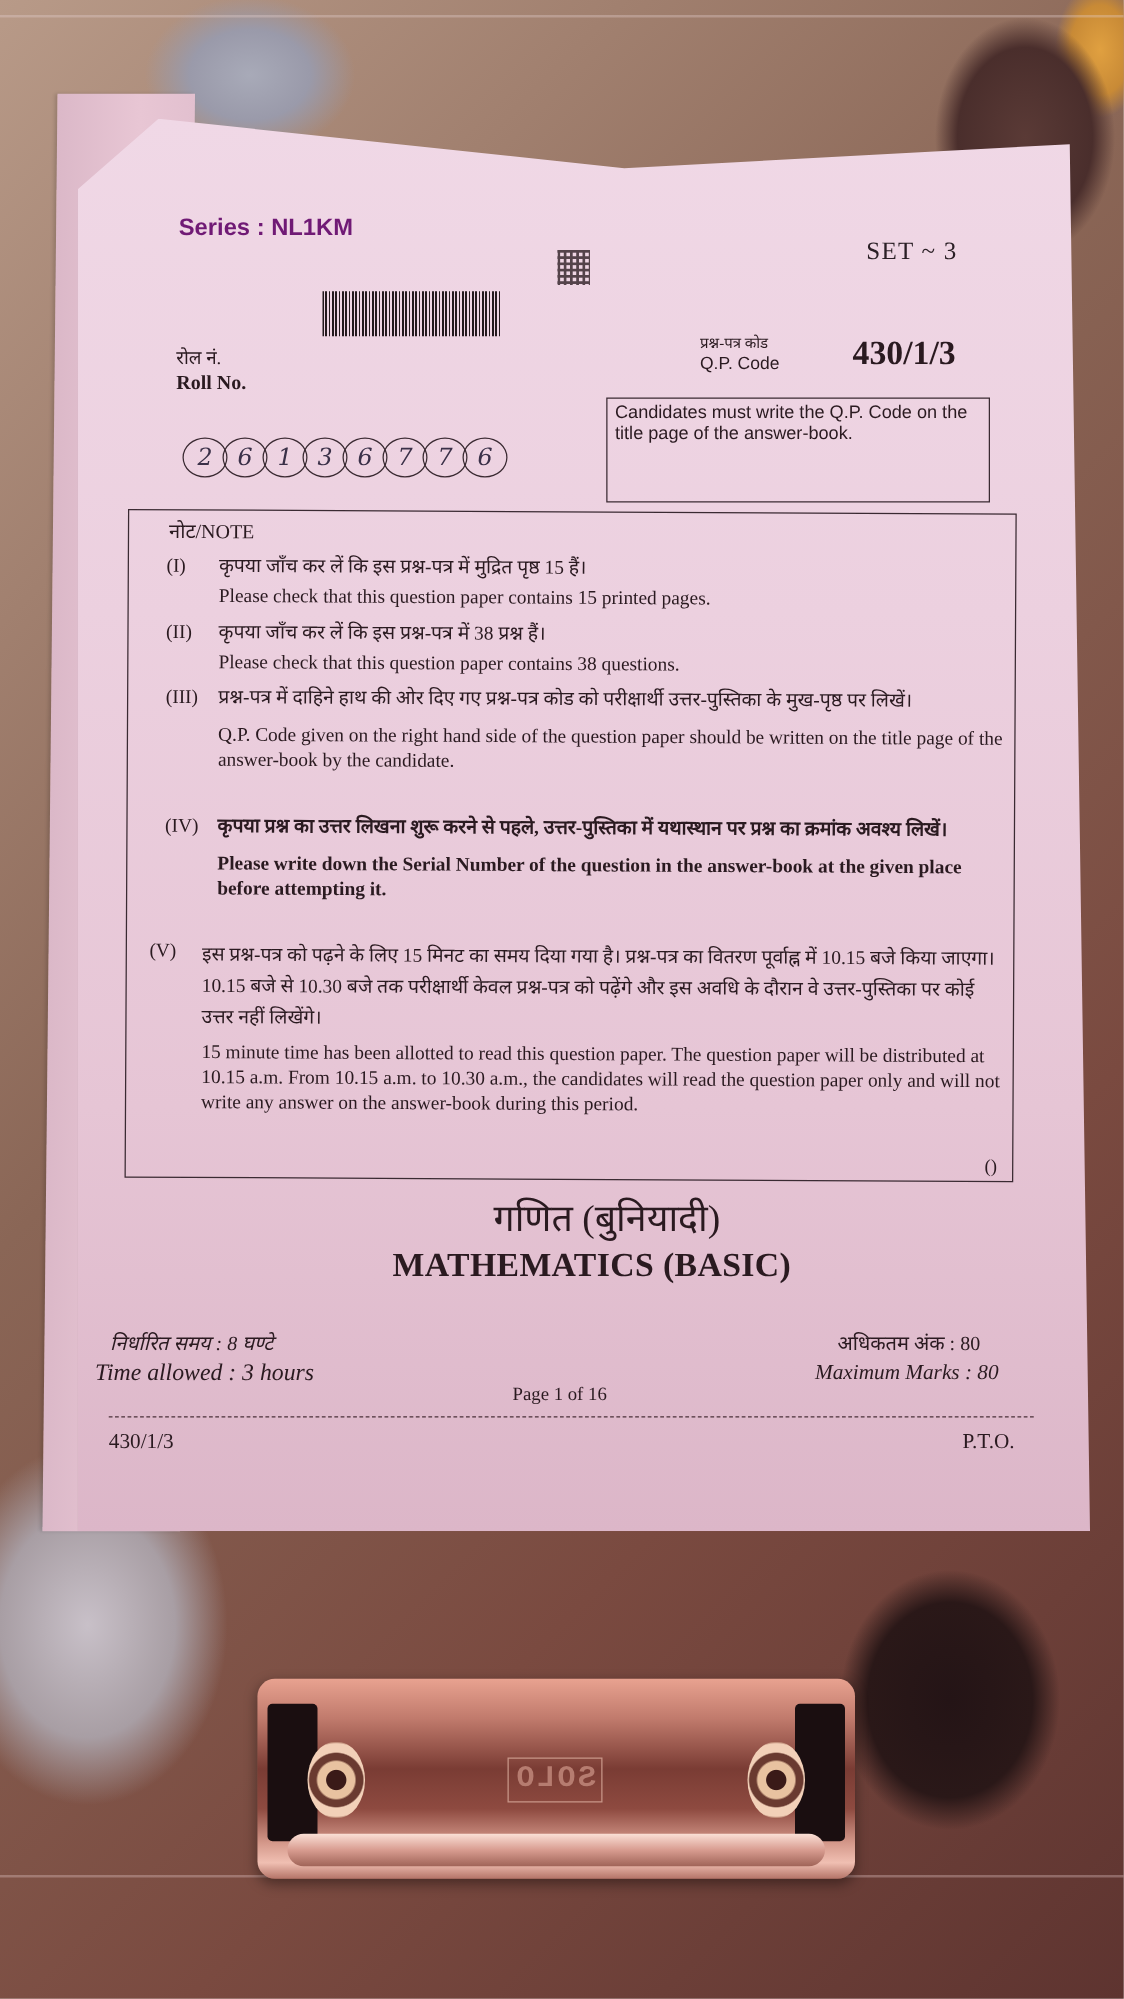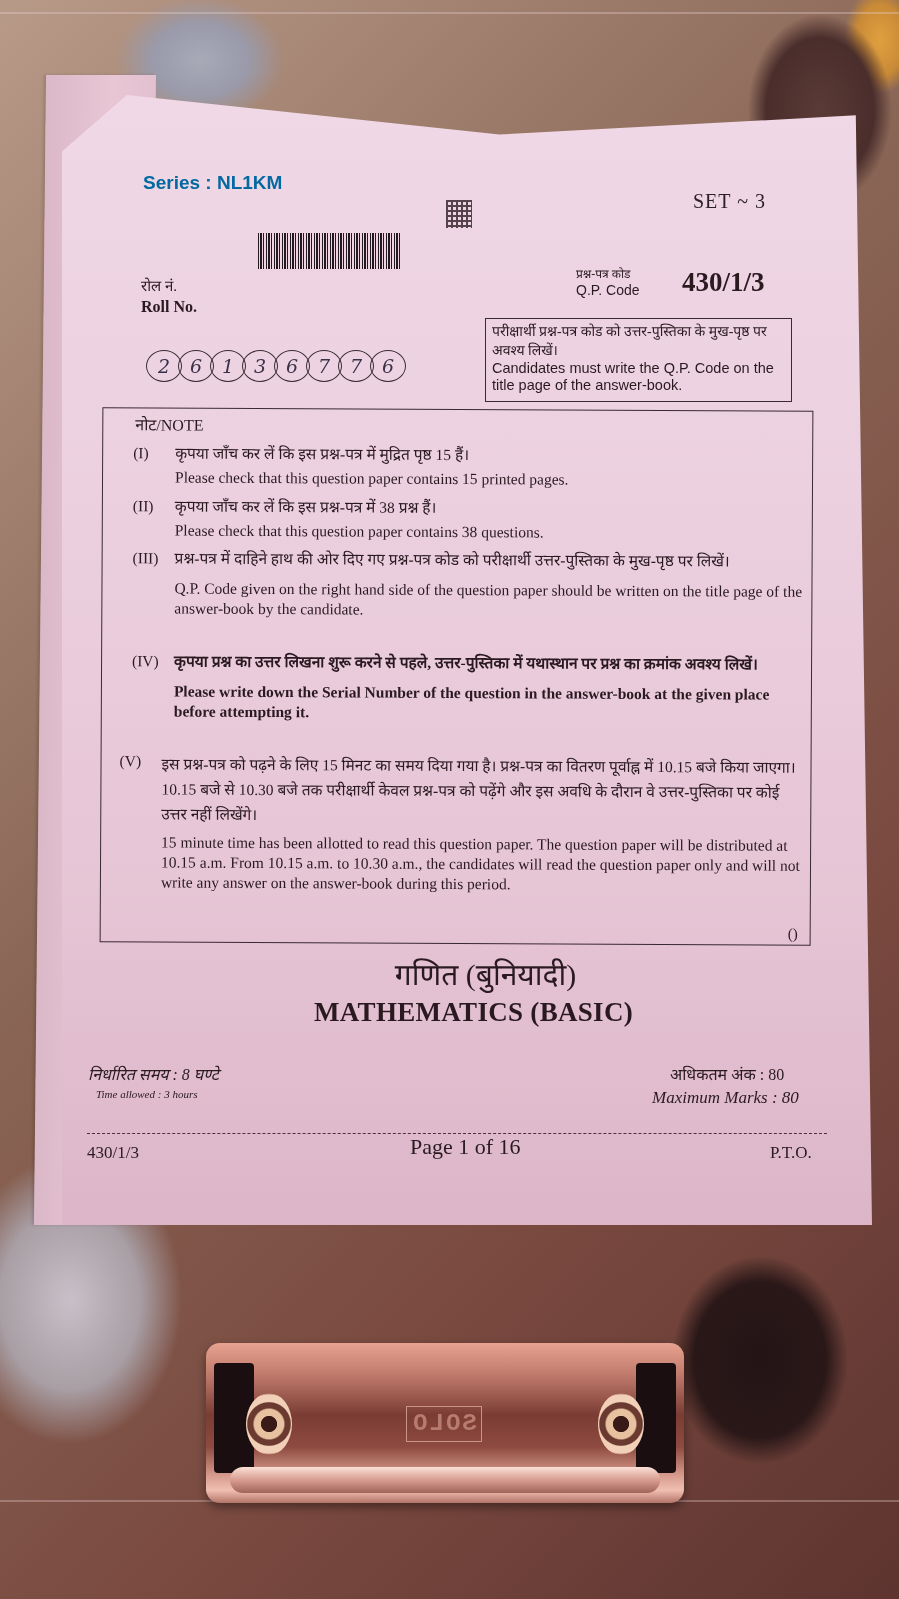--- a/index.html
+++ b/index.html
@@ -29,32 +29,32 @@
       transform: skewX(-0.6deg);
       box-shadow: -2px 0 3px rgba(0,0,0,0.15);
     }
     .paper {
       position: absolute; left: 62px; top: 95px; width: 810px; height: 1130px;
       background: linear-gradient(180deg, #f0d8e6 0%, #ecd0df 35%, #e6c5d5 70%, #dcb6c8 100%);
       clip-path: polygon(8% 0%, 54% 3.5%, 98% 1.8%, 100% 100%, 0% 100%, 0% 5%);
       box-shadow: 0 2px 6px rgba(0,0,0,0.2);
     }
     .abs { position: absolute; }
-    .series { left: 143px; top: 172px; font-family: "Liberation Sans", sans-serif; font-size: 19px; font-weight: bold; color: #0369a1; }
+    .series { left: 143px; top: 172px; font-family: "Liberation Sans", sans-serif; font-size: 19px; font-weight: bold; color: #701a75; }
     .set { left: 693px; top: 190px; font-size: 20px; color: #2b2026; letter-spacing: 1px; }
     .qr { left: 446px; top: 200px; width: 26px; height: 28px;
       background:
         linear-gradient(90deg, #3a2a30 2px, transparent 2px) 0 0/5px 5px,
         linear-gradient(#3a2a30 2px, transparent 2px) 0 0/5px 5px;
       opacity: 0.85; }
     .barcode { left: 258px; top: 233px; width: 142px; height: 36px;
       background: repeating-linear-gradient(90deg, #241a1e 0 1px, transparent 1px 2px, #241a1e 2px 4px, transparent 4px 5px, #241a1e 5px 6px, transparent 6px 8px); }
     .rollhi { left: 141px; top: 275px; font-size: 15px; }
     .rollen { left: 141px; top: 298px; font-size: 16px; font-weight: bold; }
-    .qpc-labels { left: 576px; top: 266px; font-size: 12px; line-height: 16px; }
+    .qpc-labels { left: 560px; top: 266px; font-size: 12px; line-height: 16px; }
     .qpc-labels .en { font-family: "Liberation Sans", sans-serif; font-size: 14px; }
     .qpc-code { left: 682px; top: 267px; font-size: 27px; font-weight: bold; }
     .roll-digits { left: 146px; top: 350px; display: flex; }
     .roll-digit {
       width: 36px; height: 32px; border: 1.5px solid #3a2a32; border-radius: 50%;
       margin-right: -4px; display: flex; align-items: center; justify-content: center;
       font-family: "DejaVu Serif", serif; font-style: italic; font-size: 19px; color: #3a3048;
     }
     .instr-box { left: 485px; top: 318px; width: 307px; height: 84px; border: 1.2px solid #3a2a32; padding: 3px 6px; font-size: 14px; line-height: 19px; }
     .instr-box .en { font-family: "Liberation Sans", sans-serif; font-size: 14.5px; line-height: 17px; }
@@ -62,26 +62,26 @@
     .note-title { position: absolute; left: 32px; top: 5px; font-size: 16px; }
     .item { position: absolute; left: 30px; width: 670px; font-size: 15.5px; line-height: 20px; }
     .item .num { position: absolute; left: 0; top: 0; font-size: 15.5px; }
     .item .hi { padding-left: 42px; }
     .item .en { padding-left: 42px; margin-top: 4px; }
     .item .bold { font-weight: bold; }
     .paren { position: absolute; right: 12px; bottom: 2px; font-size: 15px; }
     .title-hi { left: 0; width: 100%; top: 953px; text-align: center; font-size: 30px; padding-left: 72px; }
     .title-en { left: 0; width: 100%; top: 997px; text-align: center; font-size: 27px; font-weight: bold; padding-left: 48px; letter-spacing: 0.3px; }
     .time-hi { left: 88px; top: 1063px; font-size: 16px; font-style: italic; }
-    .time-en { left: 96px; top: 1088px; font-size: 11px; font-style: italic; text-align: center; }
+    .time-en { left: 76px; top: 1088px; font-size: 19px; font-style: italic; text-align: center; }
     .marks-hi { left: 670px; top: 1063px; font-size: 16px; }
     .marks-en { left: 652px; top: 1088px; font-size: 17px; font-style: italic; }
     .dashline { left: 87px; top: 1133px; width: 740px; border-top: 1.5px dashed #4a3038; }
     .foot-code { left: 87px; top: 1143px; font-size: 17px; }
-    .foot-page { left: 410px; top: 1134px; font-size: 22px; }
+    .foot-page { left: 410px; top: 1108px; font-size: 15px; }
     .foot-pto { left: 770px; top: 1143px; font-size: 17px; }
     
     .clip {
       position: absolute; left: 206px; top: 1343px; width: 478px; height: 160px;
       border-radius: 14px;
       background: linear-gradient(180deg, #e8a290 0%, #c07a6c 20%, #7a3c34 45%, #8e4a40 65%, #d4988a 82%, #f0bfb2 92%, #b47468 100%);
       box-shadow: 0 4px 10px rgba(0,0,0,0.4);
     }
     .clip-arm { position: absolute; top: 20px; width: 40px; height: 110px; background: #1a0e10; border-radius: 4px; }
     .clip-arm.l { left: 8px; } .clip-arm.r { right: 8px; }
@@ -120,21 +120,20 @@
   <span class="roll-digit">6</span>
 </div>
 
 <div class="abs qpc-labels">
   <div>प्रश्न-पत्र कोड</div>
   <div class="en">Q.P. Code</div>
 </div>
 <div class="abs qpc-code">430/1/3</div>
 
 <div class="abs instr-box">
-  <div>परीक्षार्थी प्रश्न-पत्र कोड को उत्तर-पुस्तिका के मुख-पृष्ठ पर अवश्य लिखें।</div>
   <div class="en">Candidates must write the Q.P. Code on the title page of the answer-book.</div>
 </div>
 
 <div class="abs note-box">
   <div class="note-title">नोट/NOTE</div>
 
   <div class="item" style="top:35px;">
     <span class="num">(I)</span>
     <div class="hi">कृपया जाँच कर लें कि इस प्रश्न-पत्र में मुद्रित पृष्ठ 15 हैं।</div>
     <div class="en">Please check that this question paper contains 15 printed pages.</div>

